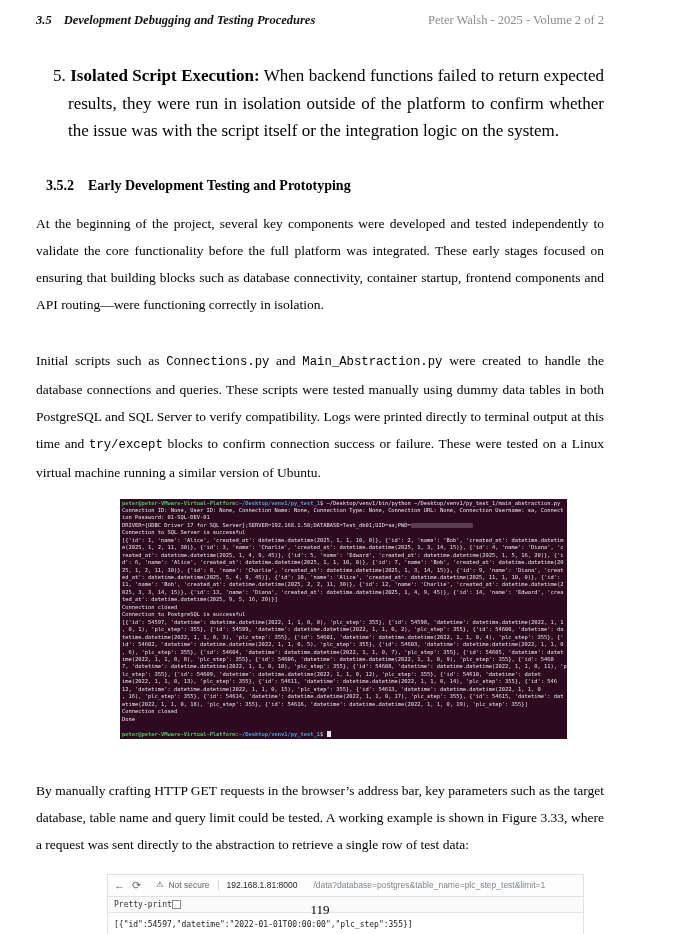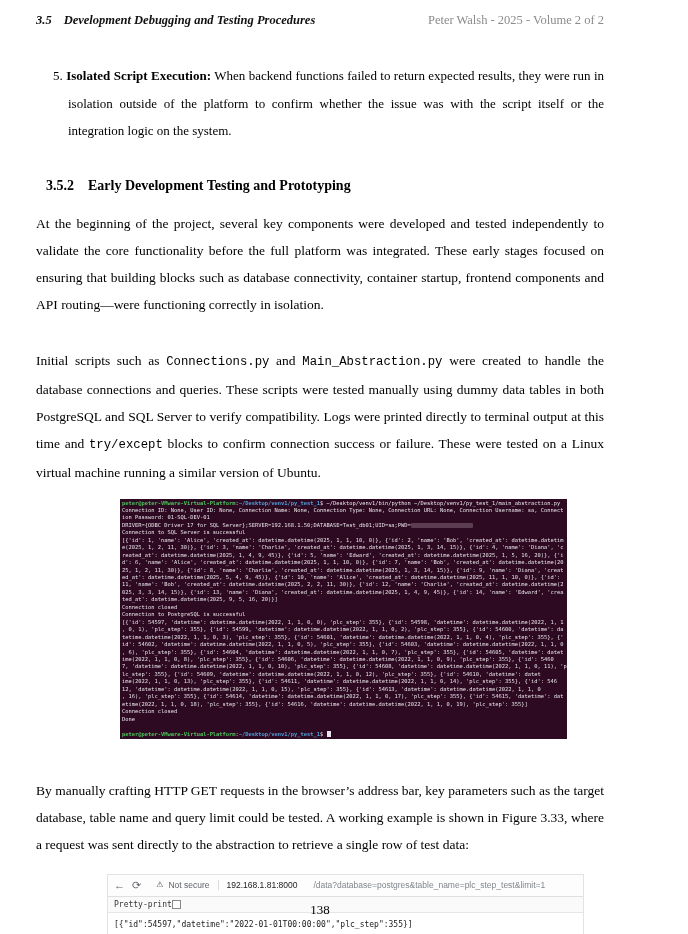--- a/index.html
+++ b/index.html
@@ -15,21 +15,21 @@
   }
   
   .hdr{display:flex;justify-content:space-between;align-items:baseline;font-size:12.5px;}
   .hdr-left{font-style:italic;font-weight:bold;color:#111;}
   .hdr-left .secnum{margin-right:12px;}
   .hdr-right{color:#8b8b8b;margin-left:16px;}
   
   .list-item{
     margin-top:34px;
     padding-left:32px;text-indent:-15px;
-    font-size:13px;line-height:27.5px;text-align:justify;
+    font-size:17px;line-height:27.5px;text-align:justify;
   }
   .list-item b{font-weight:bold;}
   
   .sec-heading{margin-top:33px;font-size:14px;font-weight:bold;margin-left:10px;}
   .sec-heading .num{margin-right:14px;}
   
   .para{font-size:13.5px;line-height:27px;text-align:justify;margin-top:29px;}
   .para.first{margin-top:16px;}
   code.inline{
     font-family:"Liberation Mono",monospace;
@@ -191,15 +191,15 @@
         <span><span class="url-host">192.168.1.81:8000</span><span class="url-path">/data?database=postgres&amp;table_name=plc_step_test&amp;limit=1</span></span>
       </div>
     </div>
     <div class="pp-row">
       <span>Pretty-print</span>
       <span class="pp-box"></span>
     </div>
     <div class="json-body">[{"id":54597,"datetime":"2022-01-01T00:00:00","plc_step":355}]</div>
   </div>
 
-  <div class="page-num">138</div>
+  <div class="page-num">119</div>
 
 </div>
 
 </body></html>

